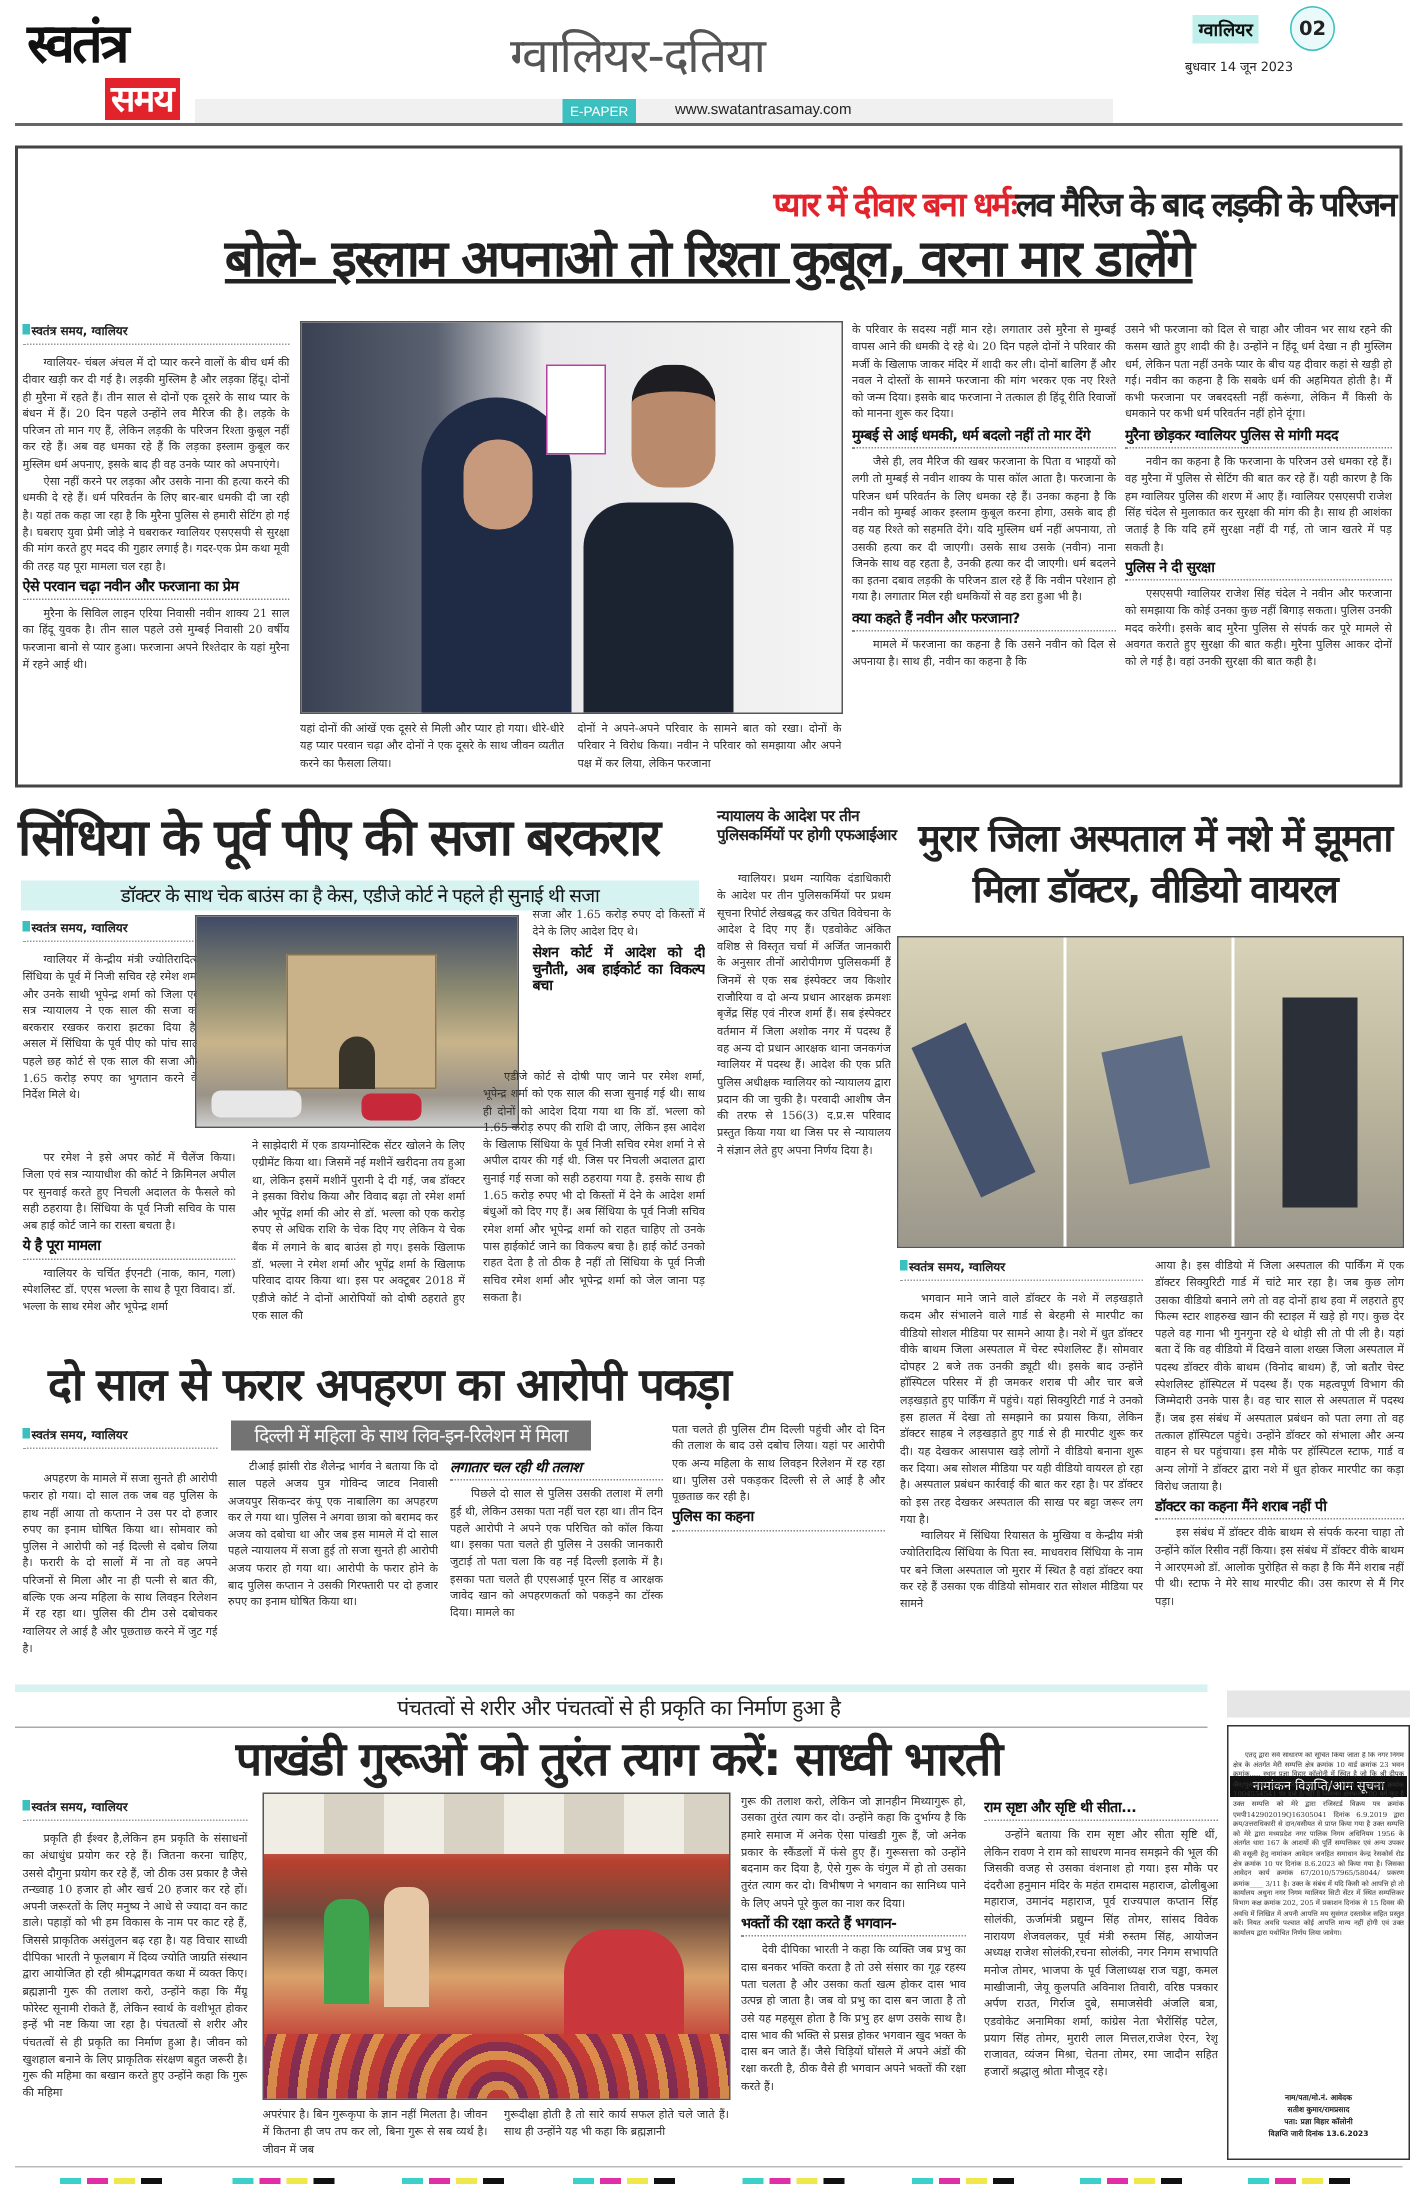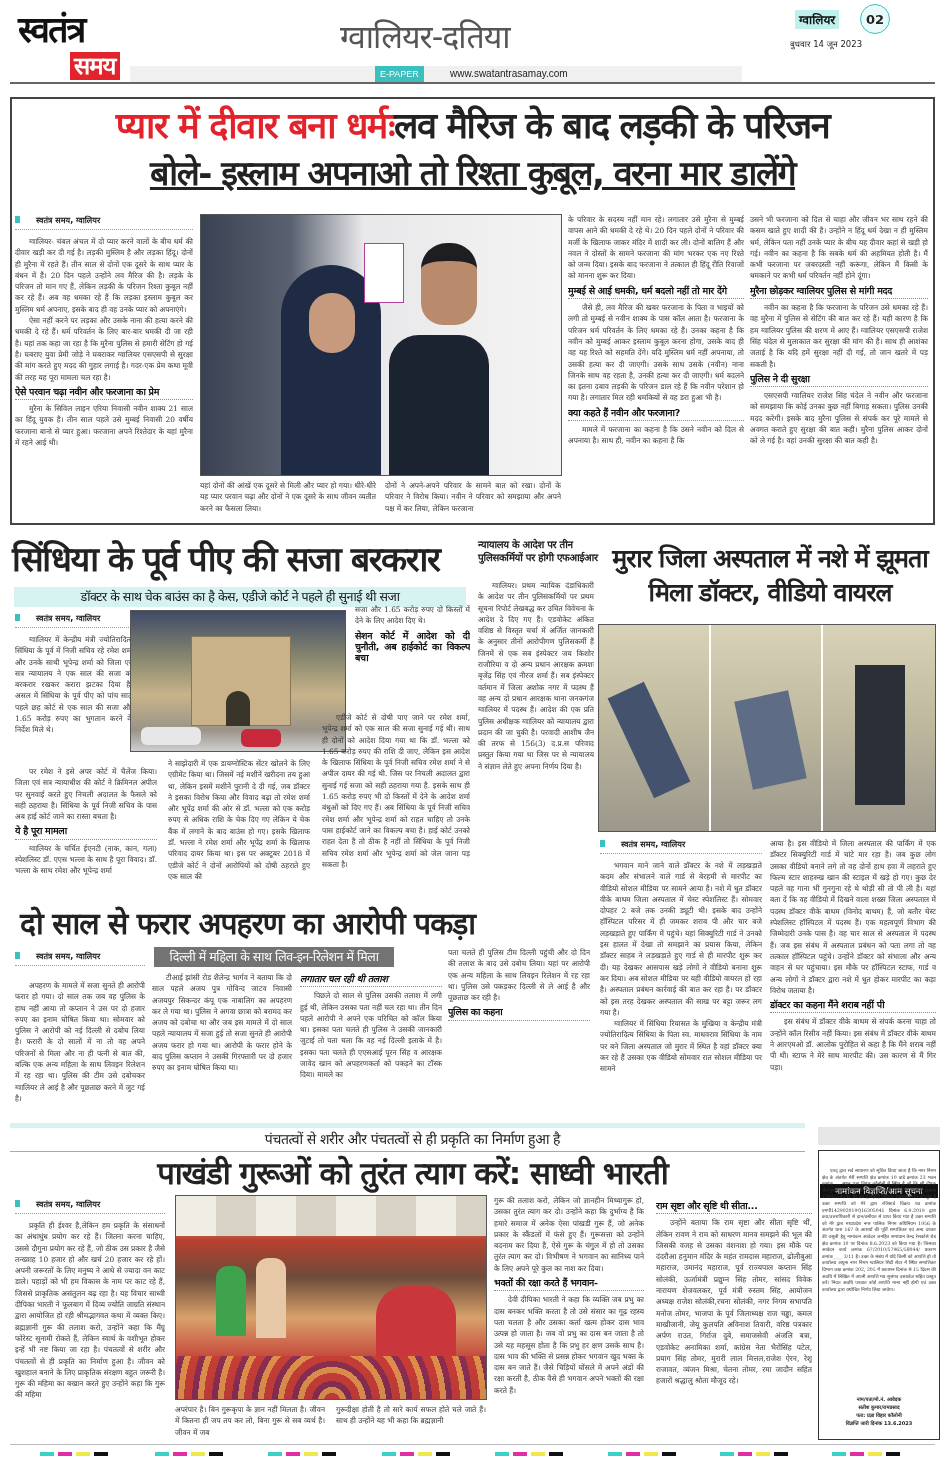--- a/index.html
+++ b/index.html
@@ -1,51 +1,51 @@
 <!DOCTYPE html>
 <html><head>
 <meta charset="utf-8">
 <style>
   * { box-sizing: border-box; margin: 0; padding: 0; }
   html, body { width: 945px; height: 1468px; background: #fff; overflow: hidden; }
   body { font-family: "DejaVu Sans", sans-serif; color: #222; position: relative; }
   .abs { position: absolute; }
   .txt { font-family: "DejaVu Serif", serif; font-size: 7.4px; line-height: 11.3px; color: #333; text-align: justify; overflow: hidden; }
   .txt p { text-indent: 14px; }
-  .byline { font-family: "DejaVu Sans", sans-serif; font-size: 8px; font-weight: bold; color: #222; display: flex; align-items: center; gap: 16px; border-bottom: 1px dotted #999; padding-bottom: 4px; }
+  .byline { font-family: "DejaVu Sans", sans-serif; font-size: 8px; font-weight: bold; color: #222; display: flex; align-items: center; gap: 1px; border-bottom: 1px dotted #999; padding-bottom: 4px; }
   .byline .sq { width: 5px; height: 7px; background: #3bbfbf; display: inline-block; }
   .subhead { font-family: "DejaVu Sans", sans-serif; font-weight: bold; font-size: 9.5px; color: #111; border-bottom: 1px dotted #888; padding-bottom: 2px; margin: 3px 0; letter-spacing: -0.3px; }
   .photo { background: linear-gradient(135deg, #8a8f98, #3c4250 55%, #6a6f78); border: 1px solid #555; overflow: hidden; }
   .rule { background: #666; }
 
   
   #logo-top { left: 18px; top: 10px; font-family: "DejaVu Sans", sans-serif; font-weight: bold; font-size: 36px; color: #111; letter-spacing: -2px; line-height: 40px; }
   #logo-bottom { left: 70px; top: 52px; background: #e3232b; color: #fff; font-weight: bold; font-size: 24px; padding: 0 4px; line-height: 28px; letter-spacing: -1px; }
   #edition-title { left: 340px; top: 14px; font-family: "DejaVu Sans", sans-serif; font-size: 32px; color: #555; letter-spacing: -1px; }
   #epaper-bar { left: 130px; top: 66px; width: 282px; height: 16px; background: #f0f0f0; }
   #epaper-badge { left: 375px; top: 66px; height: 16px; background: #3bbfbf; color: #fff; font-size: 9px; line-height: 16px; padding: 0 5px; font-family: "Liberation Sans", sans-serif; }
   #epaper-url { left: 450px; top: 68px; font-size: 10px; color: #222; font-family: "Liberation Sans", sans-serif; }
   #edition-city { left: 795px; top: 10px; background: #bff0ec; font-weight: bold; font-size: 12px; padding: 1px 4px; color: #111; }
   #page-number { left: 860px; top: 4px; width: 30px; height: 30px; border-radius: 50%; border: 1px solid #3bbfbf; background: #eafafa; font-weight: bold; font-size: 13px; text-align: center; line-height: 30px; }
   #issue-date { left: 790px; top: 38px; font-size: 8.5px; color: #222; }
   #masthead-rule { left: 10px; top: 82px; width: 925px; height: 2px; }
 
   
   #lead-box { left: 10px; top: 97px; width: 925px; height: 428px; border: 2px solid #444; }
-  #lead-headline-1 { left: 15px; top: 103px; width: 915px; font-size: 36px; font-weight: bold; letter-spacing: -1.5px; white-space: nowrap; text-align: center; line-height: 46px; }
+  #lead-headline-1 { left: 15px; top: 115px; width: 915px; font-size: 22px; font-weight: bold; letter-spacing: -1.5px; white-space: nowrap; text-align: right; line-height: 46px; }
   #lead-headline-1 .red { color: #e3232b; }
   #lead-headline-2 { left: 15px; top: 150px; width: 915px; font-size: 34px; font-weight: bold; letter-spacing: -1.5px; white-space: nowrap; text-align: center; line-height: 46px; text-decoration: underline; }
 
   
   #h-scindia { left: 12px; top: 537px; font-size: 34px; font-weight: bold; letter-spacing: -1.5px; line-height: 44px; white-space: nowrap; }
   #scindia-sub { left: 14px; top: 587px; width: 452px; height: 20px; background: #d6f3f2; font-size: 12.5px; text-align: center; line-height: 20px; white-space: nowrap; color: #111; letter-spacing: -0.5px; }
   #fir-head { left: 478px; top: 538px; width: 120px; font-weight: bold; font-size: 10px; line-height: 13px; letter-spacing: -0.3px; }
   #h-murar { left: 600px; top: 542px; width: 340px; font-size: 25px; font-weight: bold; line-height: 34px; text-align: center; letter-spacing: -1px; }
 
-  #h-kidnap { left: 20px; top: 904px; font-size: 30px; font-weight: bold; letter-spacing: -1px; white-space: nowrap; line-height: 40px; }
+  #h-kidnap { left: 32px; top: 904px; font-size: 30px; font-weight: bold; letter-spacing: -1px; white-space: nowrap; line-height: 40px; }
   #kidnap-redbar { left: 154px; top: 947px; width: 240px; height: 20px; background: #737373; color: #fff; font-size: 12.5px; line-height: 20px; text-align: center; white-space: nowrap; letter-spacing: -0.5px; }
 
   #teal-sep { left: 10px; top: 1123px; width: 795px; height: 5px; background: #d6f3f2; }
   #panchtatva { left: 20px; top: 1127px; width: 785px; text-align: center; font-size: 14px; color: #222; letter-spacing: -0.4px; line-height: 24px; }
   #pak-rule { left: 10px; top: 1151px; width: 795px; height: 1px; background: #aaa; }
   #h-pakhandi { left: 20px; top: 1153px; width: 785px; text-align: center; font-size: 31px; font-weight: bold; letter-spacing: -1px; line-height: 40px; white-space: nowrap; }
 
   #notice-grey { left: 818px; top: 1127px; width: 122px; height: 18px; background: #e6e6e6; }
   #notice-box { left: 818px; top: 1150px; width: 122px; height: 290px; border: 1px solid #333; }
   #notice-title { left: 820px; top: 1152px; width: 118px; background: #111; color: #fff; font-size: 8.5px; text-align: center; line-height: 14px; margin-top: 32px; }

